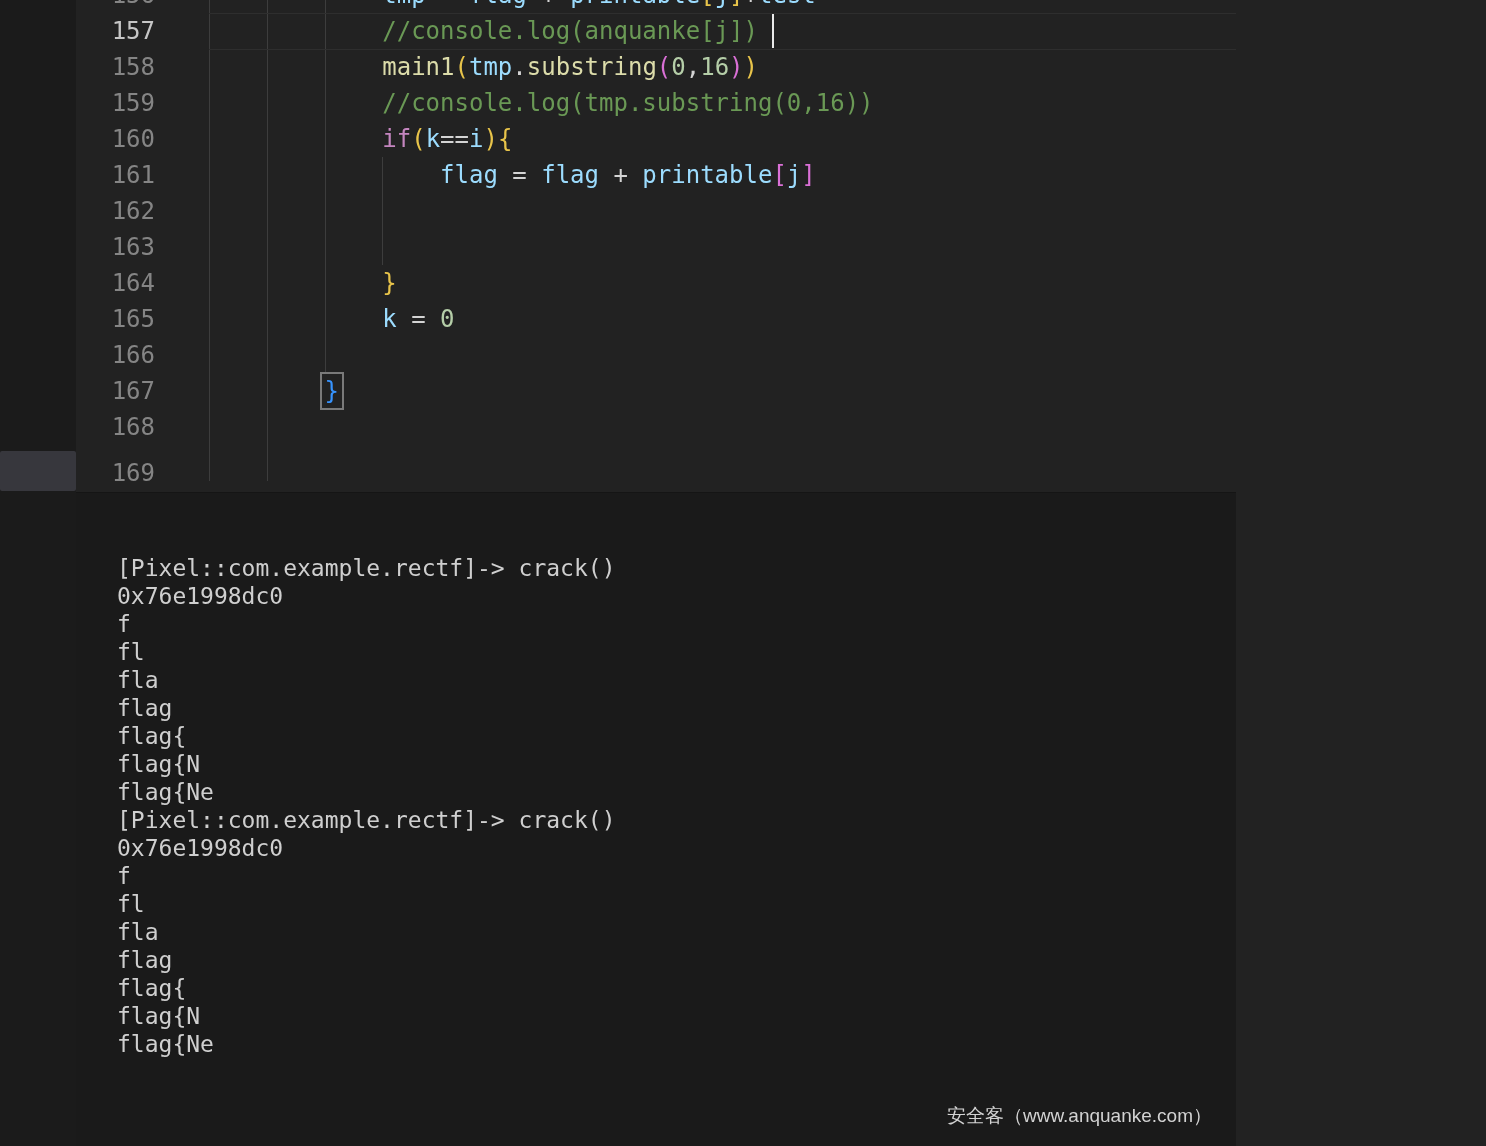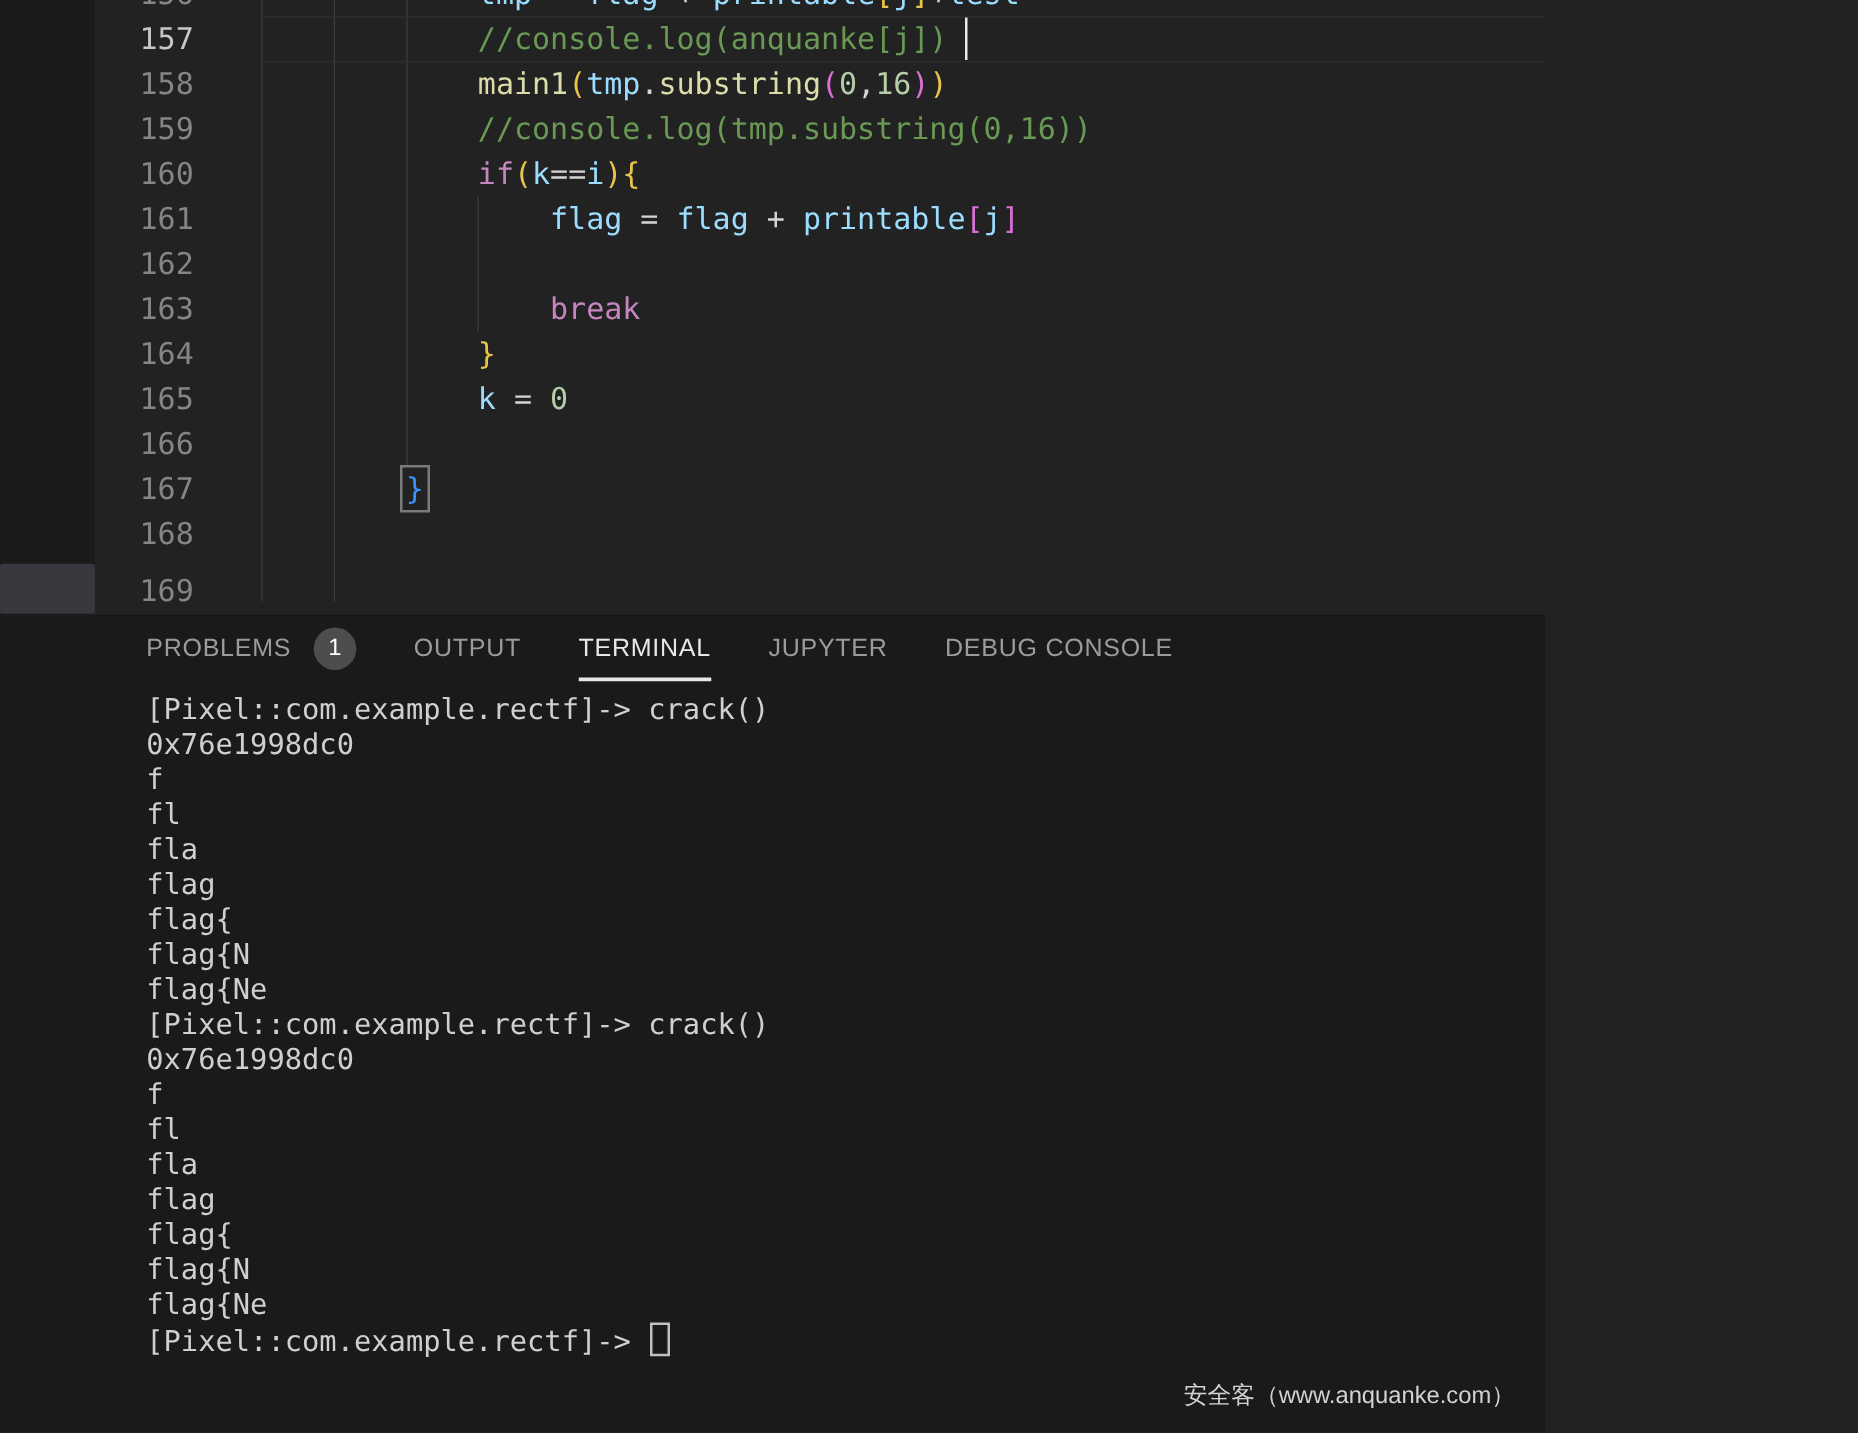--- a/index.html
+++ b/index.html
@@ -55,68 +55,49 @@
     <div class="curline-border" style="top:13px;"></div>
     <div class="curline-border" style="top:49px;"></div>
     <div id="code-rows">
         <div class="code-row" style="top: -23px;"><span class="ln">156</span><span class="code" style="padding-left: 173.28px;"><span class="tk-v">tmp</span><span class="tk-o"> = </span><span class="tk-v">flag</span><span class="tk-o"> + </span><span class="tk-v">printable</span><span class="tk-bg">[</span><span class="tk-v">j</span><span class="tk-bg">]</span><span class="tk-o">+</span><span class="tk-v">test</span></span></div>
         <div class="code-row" style="top: 13px;"><span class="ln current">157</span><span class="code" style="padding-left: 173.28px;"><span class="tk-c">//console.log(anquanke[j])</span></span></div>
         <div class="code-row" style="top: 49px;"><span class="ln">158</span><span class="code" style="padding-left: 173.28px;"><span class="tk-f">main1</span><span class="tk-bg">(</span><span class="tk-v">tmp</span><span class="tk-o">.</span><span class="tk-f">substring</span><span class="tk-bp">(</span><span class="tk-n">0</span><span class="tk-o">,</span><span class="tk-n">16</span><span class="tk-bp">)</span><span class="tk-bg">)</span></span></div>
         <div class="code-row" style="top: 85px;"><span class="ln">159</span><span class="code" style="padding-left: 173.28px;"><span class="tk-c">//console.log(tmp.substring(0,16))</span></span></div>
         <div class="code-row" style="top: 121px;"><span class="ln">160</span><span class="code" style="padding-left: 173.28px;"><span class="tk-k">if</span><span class="tk-bg">(</span><span class="tk-v">k</span><span class="tk-o">==</span><span class="tk-v">i</span><span class="tk-bg">)</span><span class="tk-bg">{</span></span></div>
         <div class="code-row" style="top: 157px;"><span class="ln">161</span><span class="code" style="padding-left: 231.04px;"><span class="tk-v">flag</span><span class="tk-o"> = </span><span class="tk-v">flag</span><span class="tk-o"> + </span><span class="tk-v">printable</span><span class="tk-bp">[</span><span class="tk-v">j</span><span class="tk-bp">]</span></span></div>
         <div class="code-row" style="top: 193px;"><span class="ln">162</span></div>
-        <div class="code-row" style="top: 229px;"><span class="ln">163</span><span class="code" style="padding-left: 231.04px;"><span class="tk-k">break</span></span></div>
+        <div class="code-row" style="top: 229px;"><span class="ln">163</span></div>
         <div class="code-row" style="top: 265px;"><span class="ln">164</span><span class="code" style="padding-left: 173.28px;"><span class="tk-bg">}</span></span></div>
         <div class="code-row" style="top: 301px;"><span class="ln">165</span><span class="code" style="padding-left: 173.28px;"><span class="tk-v">k</span><span class="tk-o"> = </span><span class="tk-n">0</span></span></div>
         <div class="code-row" style="top: 337px;"><span class="ln">166</span><span class="code" style="padding-left: 0px;"></span></div>
         <div class="code-row" style="top: 373px;"><span class="ln">167</span><span class="code" style="padding-left: 115.52px;"><span class="tk-bb match">}</span></span></div>
         <div class="code-row" style="top: 409px;"><span class="ln">168</span><span class="code" style="padding-left: 0px;"></span></div>
         <div class="code-row" style="top: 455px;"><span class="ln">169</span><span class="code" style="padding-left: 0px;"></span></div>
       </div>
     <div id="caret"></div>
   </div>
 
   <div id="panel">
-    <div id="tabbar">
-        <div class="tab">
-          <span>PROBLEMS</span>
-          <span class="badge">1</span>
-        </div>
-        <div class="tab">
-          <span>OUTPUT</span>
-        </div>
-        <div class="tab active">
-          <span>TERMINAL</span>
-        </div>
-        <div class="tab">
-          <span>JUPYTER</span>
-        </div>
-        <div class="tab">
-          <span>DEBUG CONSOLE</span>
-        </div>
-      </div>
     <div id="terminal">
         <div class="term-line">[Pixel::com.example.rectf]-&gt; crack()</div>
         <div class="term-line">0x76e1998dc0</div>
         <div class="term-line">f</div>
         <div class="term-line">fl</div>
         <div class="term-line">fla</div>
         <div class="term-line">flag</div>
         <div class="term-line">flag{</div>
         <div class="term-line">flag{N</div>
         <div class="term-line">flag{Ne</div>
         <div class="term-line">[Pixel::com.example.rectf]-&gt; crack()</div>
         <div class="term-line">0x76e1998dc0</div>
         <div class="term-line">f</div>
         <div class="term-line">fl</div>
         <div class="term-line">fla</div>
         <div class="term-line">flag</div>
         <div class="term-line">flag{</div>
         <div class="term-line">flag{N</div>
         <div class="term-line">flag{Ne</div>
-        <div class="term-line">[Pixel::com.example.rectf]-&gt; <span class="cursor-box"></span></div>
       </div>
   </div>
 
   <div id="watermark">安全客（www.anquanke.com）</div>
 
 </div>
 
 </body></html>

